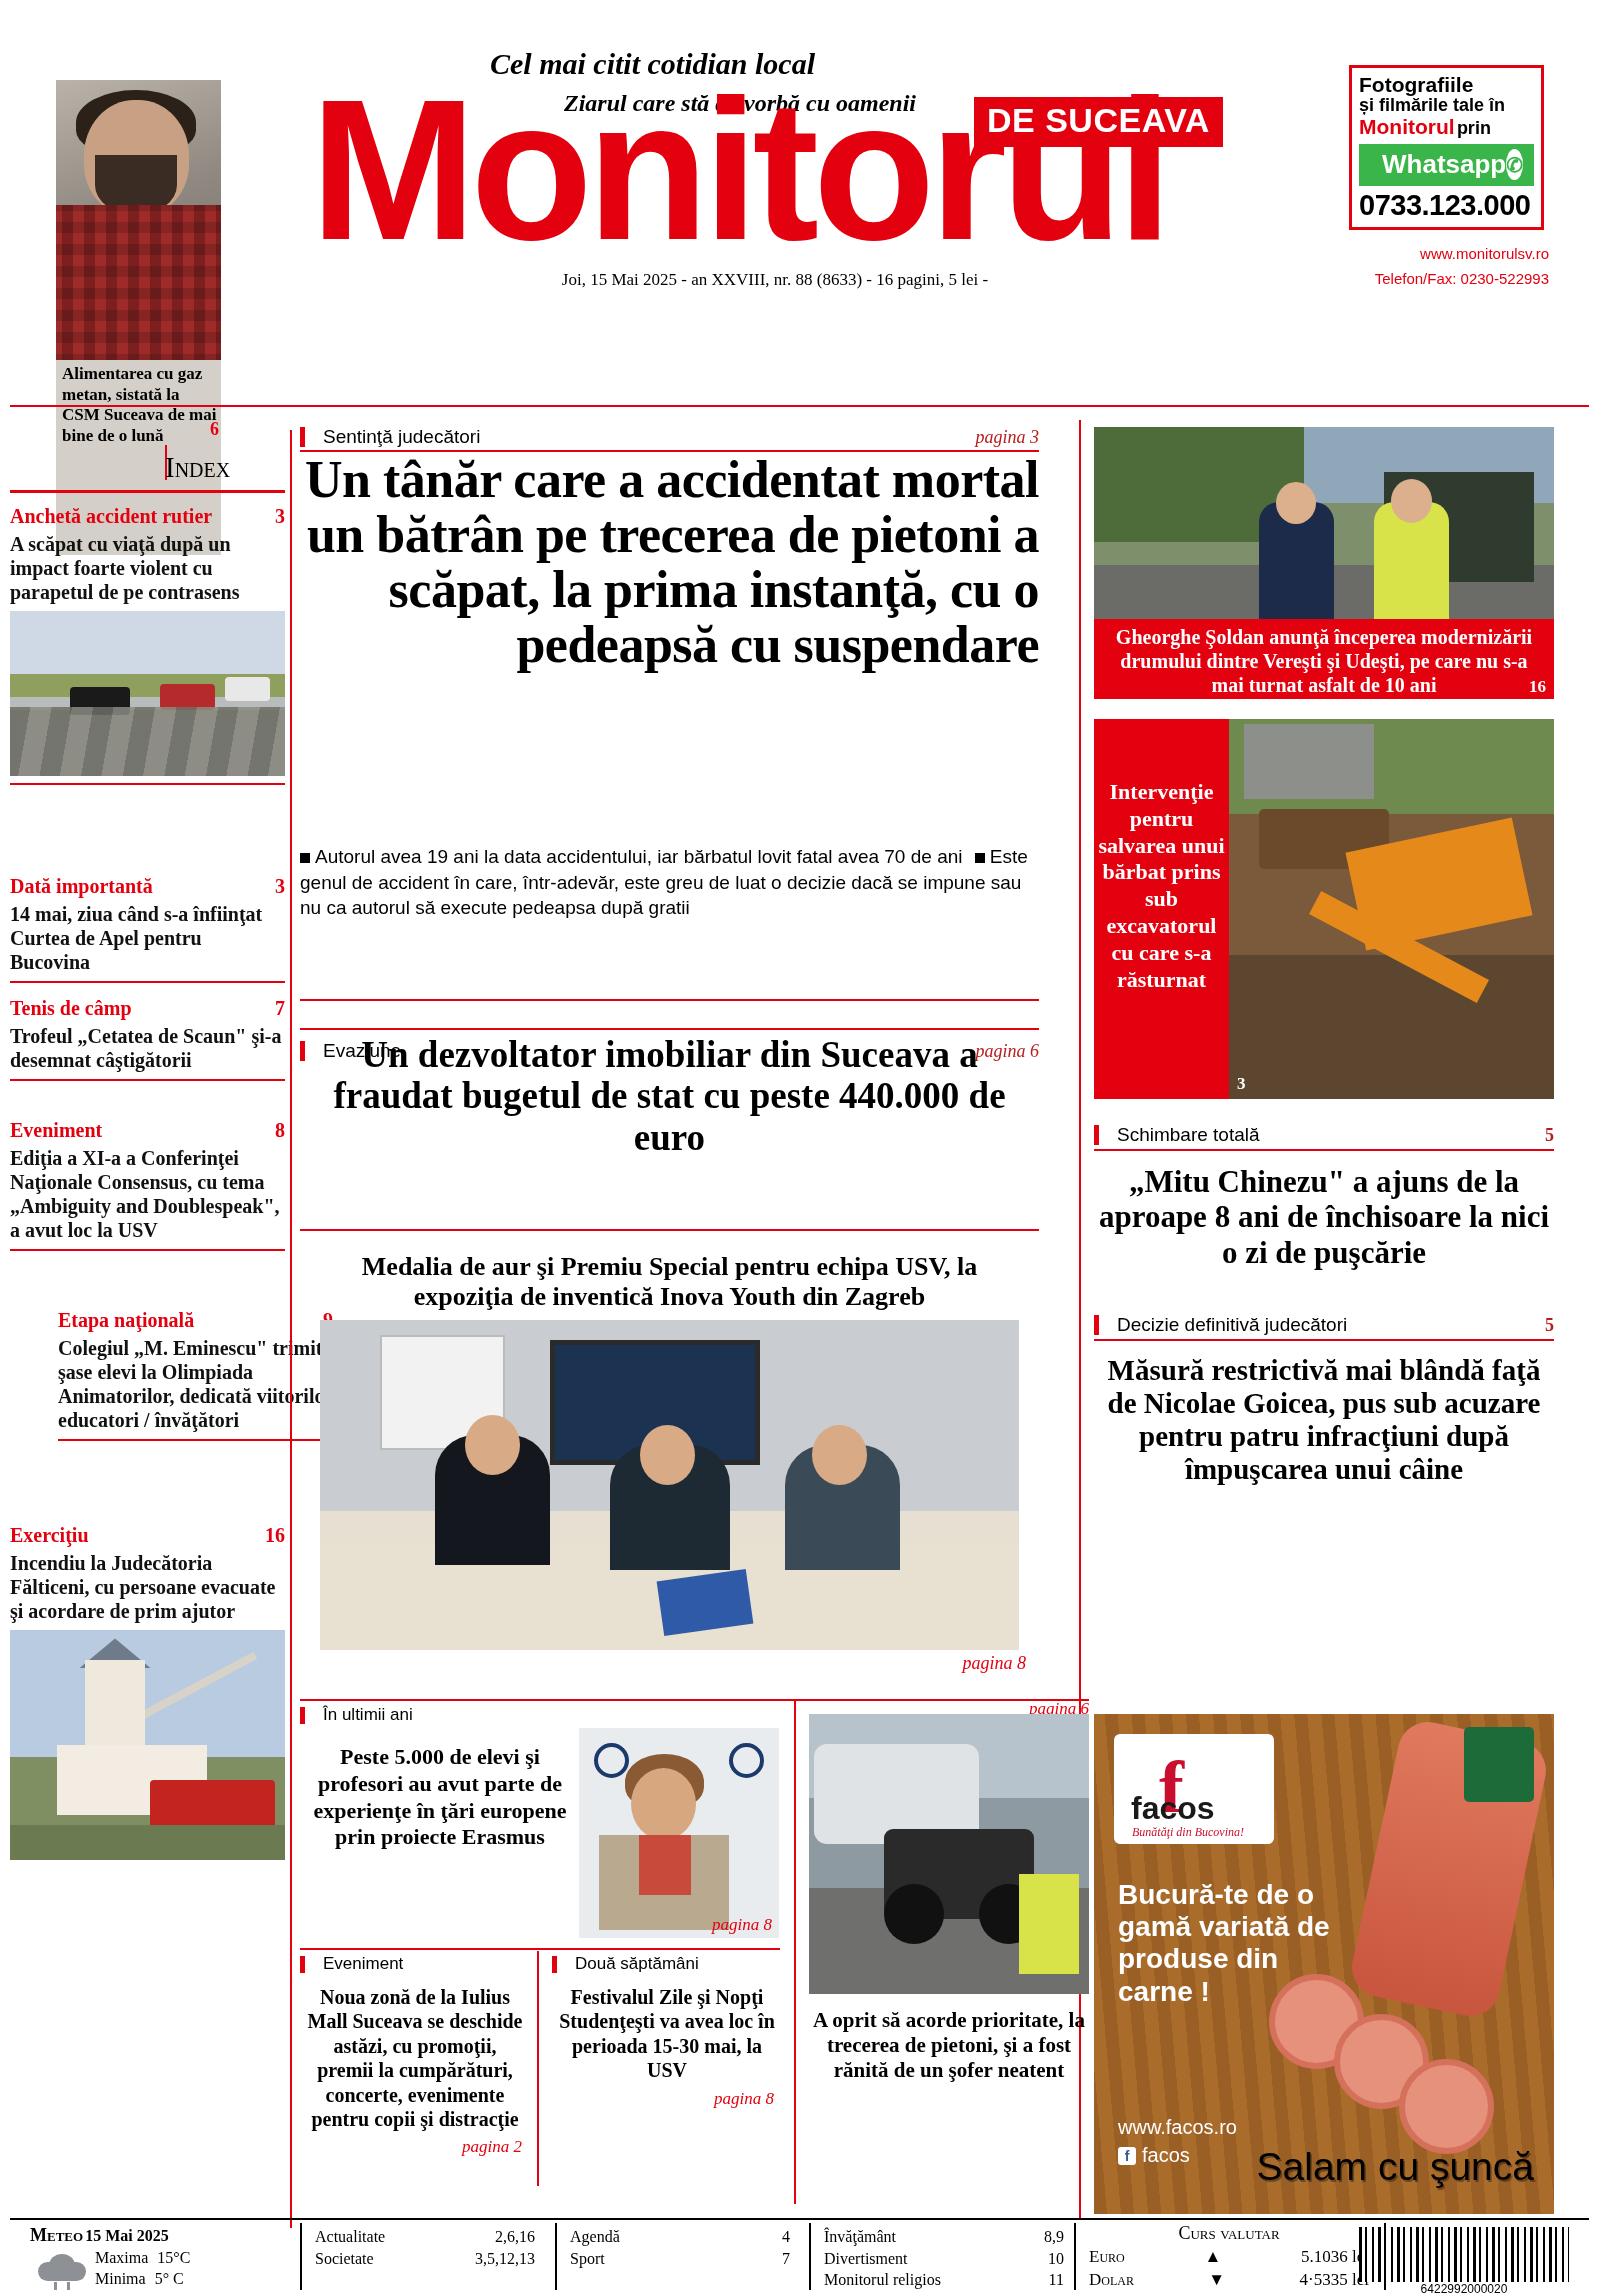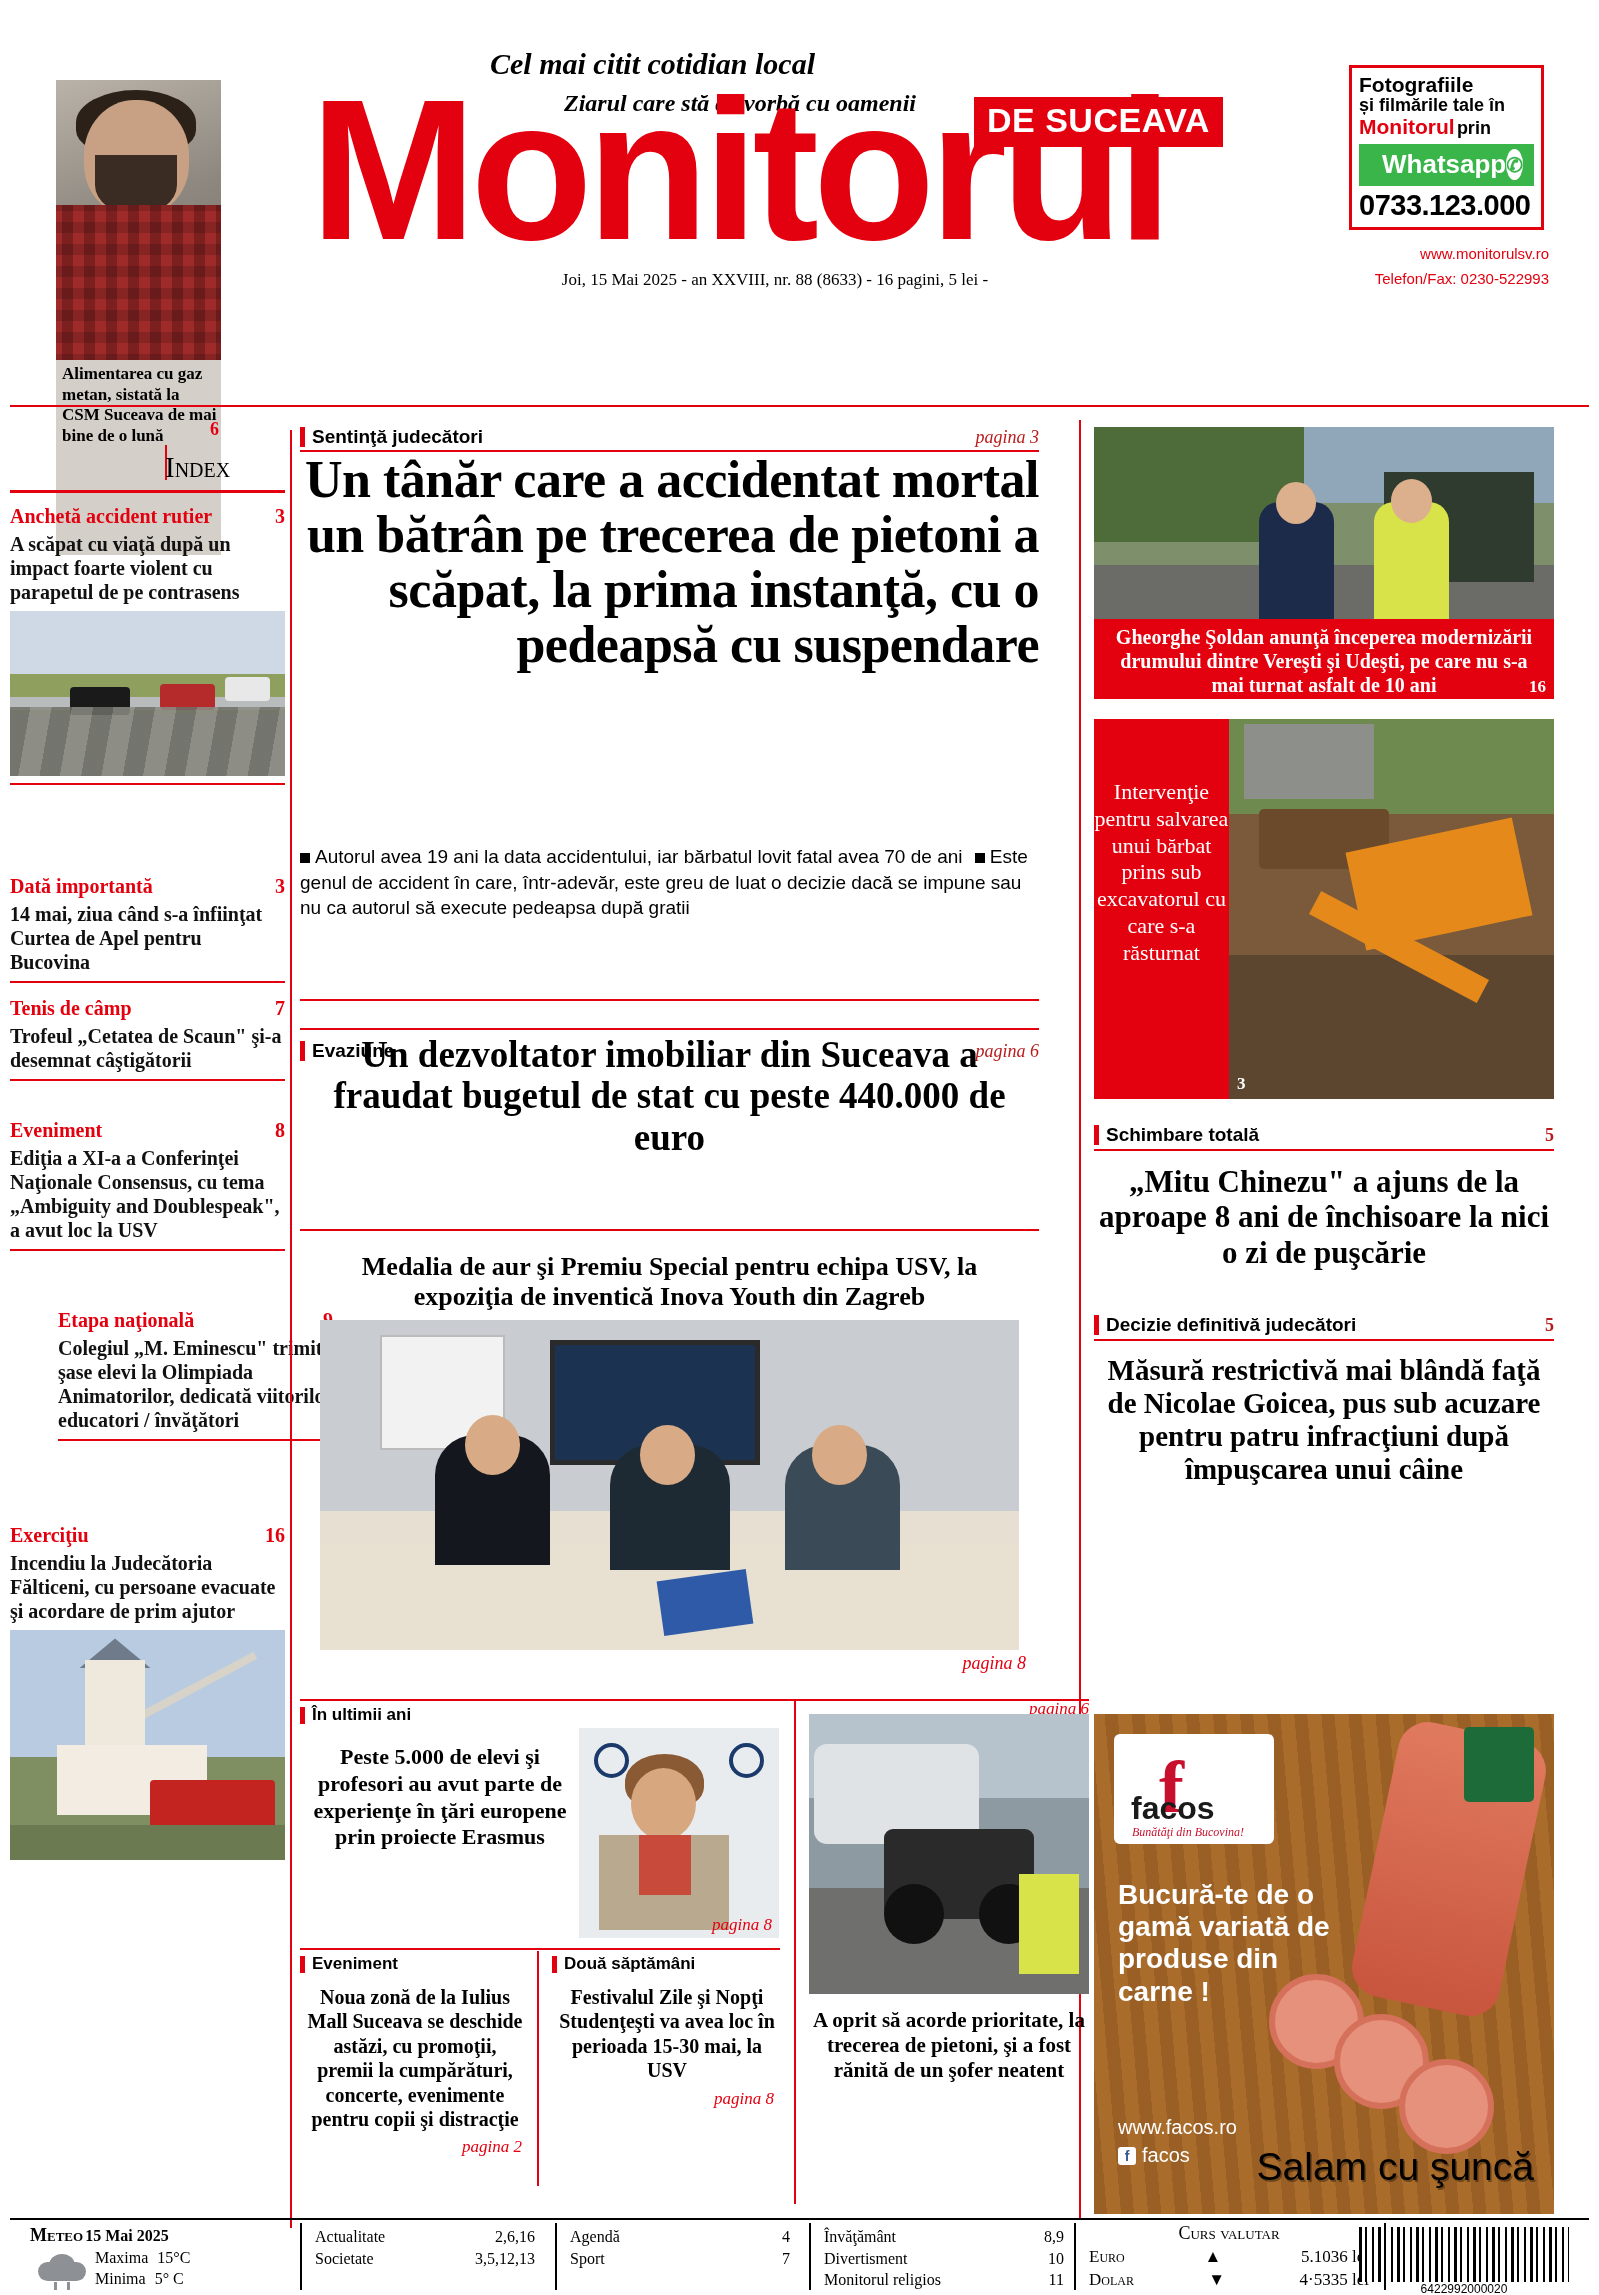--- a/index.html
+++ b/index.html
@@ -155,21 +155,21 @@
   .ph-church .ground{position:absolute;left:0;bottom:0;width:100%;height:35px;background:#6b7a51;}
 
   
   .sep-v { position:absolute; background:#e3000f; width:2px; }
   .sep-h { position:absolute; background:#e3000f; height:2px; }
 
   .kicker-bar {
     position:absolute; display:flex; align-items:center; justify-content:space-between;
     font-family:"Liberation Sans", sans-serif;
   }
-  .kicker-left { display:flex; align-items:center; gap:7px; font-weight:bold; font-size:19px; }
+  .kicker-left { display:flex; align-items:center; gap:18px; font-weight:normal; font-size:19px; }
   .kicker-mark { width:5px; height:20px; background:#e3000f; display:inline-block; }
   .kicker-page { font-family:"Liberation Serif", serif; font-style:italic; color:#b91c1c; font-size:18px; }
 
   .lead-head {
     position:absolute; left:300px; top:452px; width:739px;
     font-family:"Liberation Serif", serif; font-weight:bold;
     font-size:52px; line-height:1.06; text-align:right; letter-spacing:-0.5px;
   }
   .lead-sub {
     position:absolute; left:300px; top:844px; width:739px;
@@ -217,21 +217,21 @@
   .rt-caption {
     position:absolute; left:1094px; top:619px; width:460px; height:80px;
     background:#e3000f; color:#fff; font-family:"Liberation Serif", serif;
     font-weight:bold; font-size:20px; line-height:1.2; text-align:center; padding:6px 9px;
   }
   .rt-caption .pg { position:absolute; right:8px; bottom:2px; font-size:17px; }
 
   
   .rt2 { position:absolute; left:1094px; top:719px; width:460px; height:380px; }
   .rt2-left { position:absolute; left:0; top:0; width:135px; height:380px; background:#e3000f; color:#fff;
-    font-family:"Liberation Serif", serif; font-weight:normal; font-size:22px; line-height:1.22;
+    font-family:"Liberation Serif", serif; font-weight:bold; font-size:22px; line-height:1.22;
     text-align:center; padding-top:60px; }
   .rt2-photo { position:absolute; left:135px; top:0; width:325px; height:380px; overflow:hidden;
     background:linear-gradient(#6f8a4e 0 25%, #7a5a3a 25% 62%, #5d4630 62% 100%); }
   .rt2-photo .house{position:absolute;left:15px;top:5px;width:130px;height:75px;background:#8d8f8b;}
   .rt2-photo .exc{position:absolute;left:125px;top:115px;width:170px;height:100px;background:#e58a1a;transform:rotate(-12deg);}
   .rt2-photo .arm{position:absolute;left:75px;top:215px;width:190px;height:26px;background:#e58a1a;transform:rotate(28deg);}
   .rt2-photo .logs{position:absolute;left:30px;top:90px;width:130px;height:60px;background:#6b4a2c;border-radius:5px;}
   .rt2-photo .pg{position:absolute;left:8px;bottom:5px;color:#fff;font-size:17px;font-weight:bold;}
 
   

